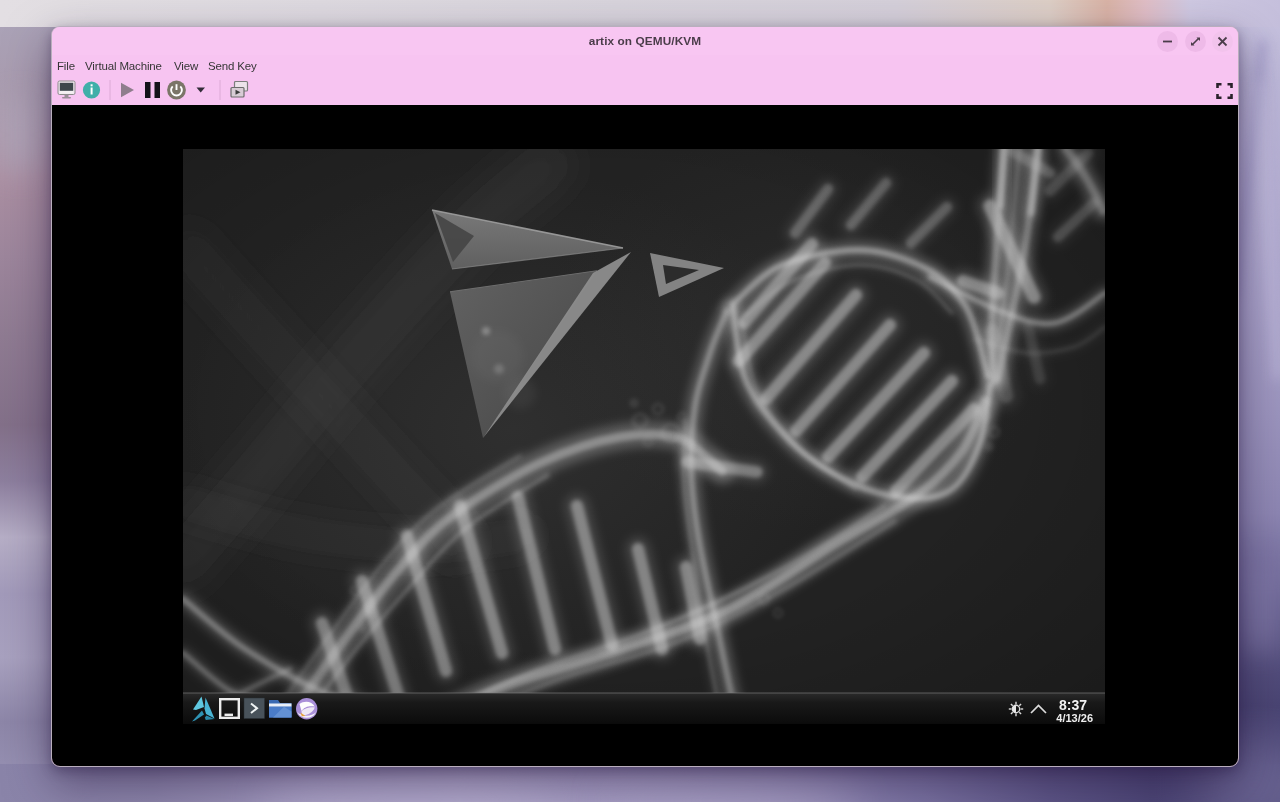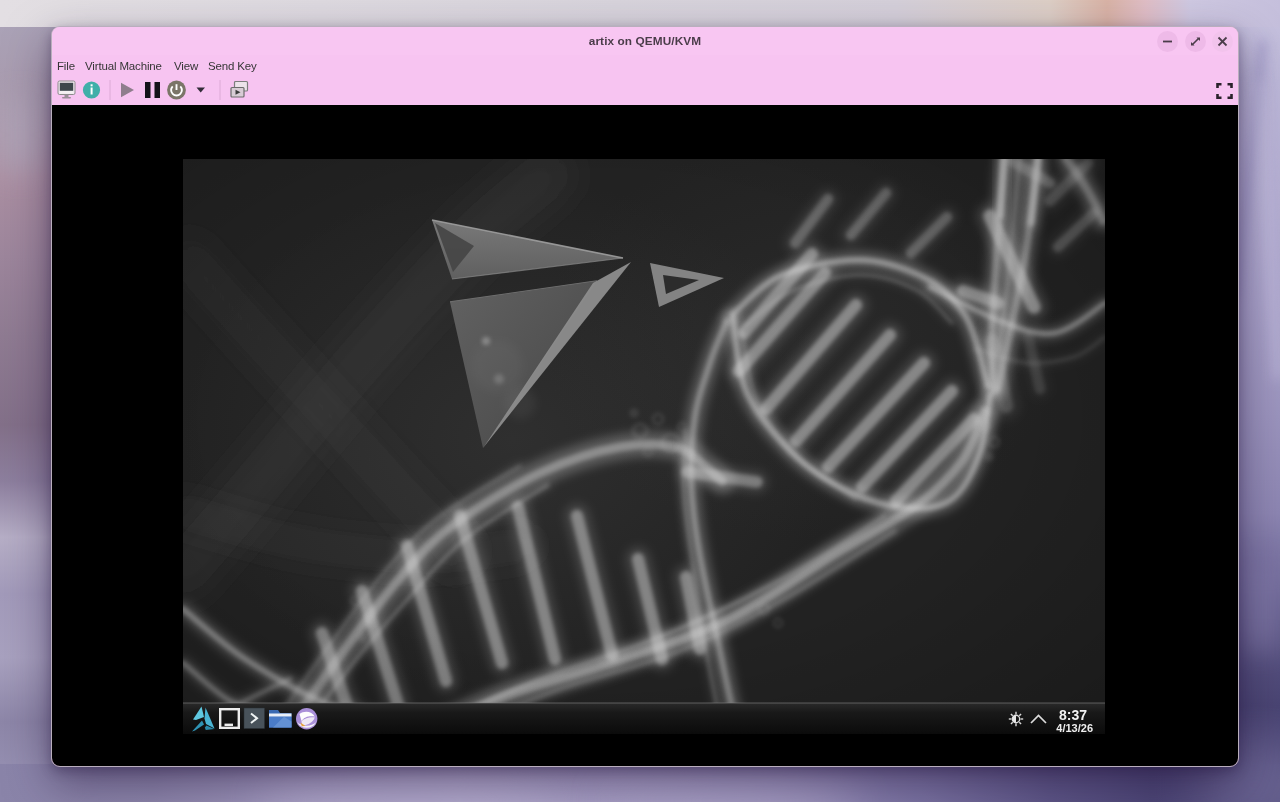--- a/index.html
+++ b/index.html
@@ -6,21 +6,21 @@
 .blob{position:absolute;border-radius:50%;filter:blur(22px);}
 #win{position:absolute;left:51px;top:26px;width:1188px;height:741px;background:#f7c4f1;border:1px solid #b9aebd;border-radius:9px;box-shadow:0 18px 45px rgba(35,20,60,.5), 0 4px 12px rgba(35,20,60,.35);box-sizing:border-box;}
 #titlebar{position:absolute;left:0;top:0;right:0;height:28px;border-radius:8px 8px 0 0;background:#f8c6f2;border-bottom:1px solid #e3b2dd;}
 #title{position:absolute;width:100%;text-align:center;top:6.5px;font-size:11.8px;font-weight:bold;color:#4a3c49;letter-spacing:0.1px;}
 .wbtn{position:absolute;top:3.5px;width:21px;height:21px;border-radius:50%;background:#eebae8;}
 .wbtn svg{position:absolute;left:0;top:0}
 #menubar{position:absolute;left:0;top:28px;right:0;height:23px;background:#f7c4f1;font-size:11.5px;letter-spacing:-0.15px;color:#363636;}
 .mi{position:absolute;top:5px;}
 #toolbar{position:absolute;left:0;top:51px;right:0;height:27px;background:#f7c4f1;}
 #content{position:absolute;left:0;top:78px;right:0;bottom:0;background:#000;border-radius:0 0 8px 8px;}
-#screen{position:absolute;left:131px;top:54px;width:945px;height:575px;}
+#screen{position:absolute;left:131px;top:44px;width:945px;height:575px;}
 </style></head><body>
 <div id="page" style="opacity:.999;position:absolute;inset:0">
 <div id="desk"></div>
 <div style="position:absolute;left:0;top:0;width:60px;height:802px;background:linear-gradient(#aba5ba 0%,#a99aad 13%,#ab8fa2 22%,#9d869c 32%,#8f7b92 42%,#837089 53%,#8d7f9e 60%,#b6aec6 67%,#a29aba 74%,#a8a1bf 82%,#8d86a8 90%,#9791b3 97%,#908ab0 100%)"></div>
 <div style="position:absolute;left:1232px;top:0;width:48px;height:802px;background:linear-gradient(#c9c4e0 0%,#bcb7d8 10%,#b4aed2 24%,#a9a2c9 38%,#9b94bd 52%,#8d86b2 64%,#736c9b 72%,#5a5482 79%,#4a4573 88%,#575180 97%,#5d5786 100%)"></div>
 <div style="position:absolute;left:0;top:0;width:1280px;height:27px;background:linear-gradient(90deg,#e3dfe3 0%,#dedae0 25%,#d8d4dc 48%,#d5d0da 70%,#ddcfc6 82%,#d9b3a6 86.5%,#e0bec6 89.5%,#cfc9e2 93%,#c5bfdc 100%)"></div>
 <div style="position:absolute;left:0;top:764px;width:1280px;height:38px;background:linear-gradient(90deg,#8a84a9 0%,#9089ae 12%,#a59dc2 24%,#b2aacd 36%,#aaa2c8 48%,#9991bb 60%,#7d76a5 72%,#5f5889 82%,#4e4878 90%,#565180 100%)"></div>
 <div style="position:absolute;left:1246px;top:40px;width:7px;height:260px;background:#9a93c2;filter:blur(6px);opacity:.8;transform:rotate(6deg)"></div>
 <div style="position:absolute;left:1264px;top:80px;width:8px;height:300px;background:#c8c3e2;filter:blur(7px);opacity:.7;transform:rotate(-4deg)"></div>
 <div class="blob" style="left:260px;top:770px;width:300px;height:60px;background:#bab2d4;opacity:.7"></div>

